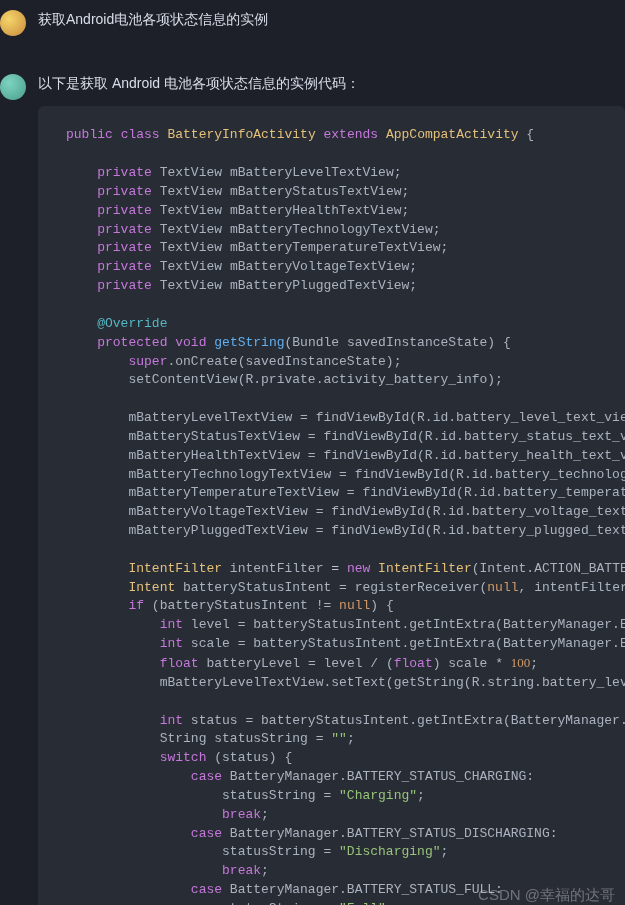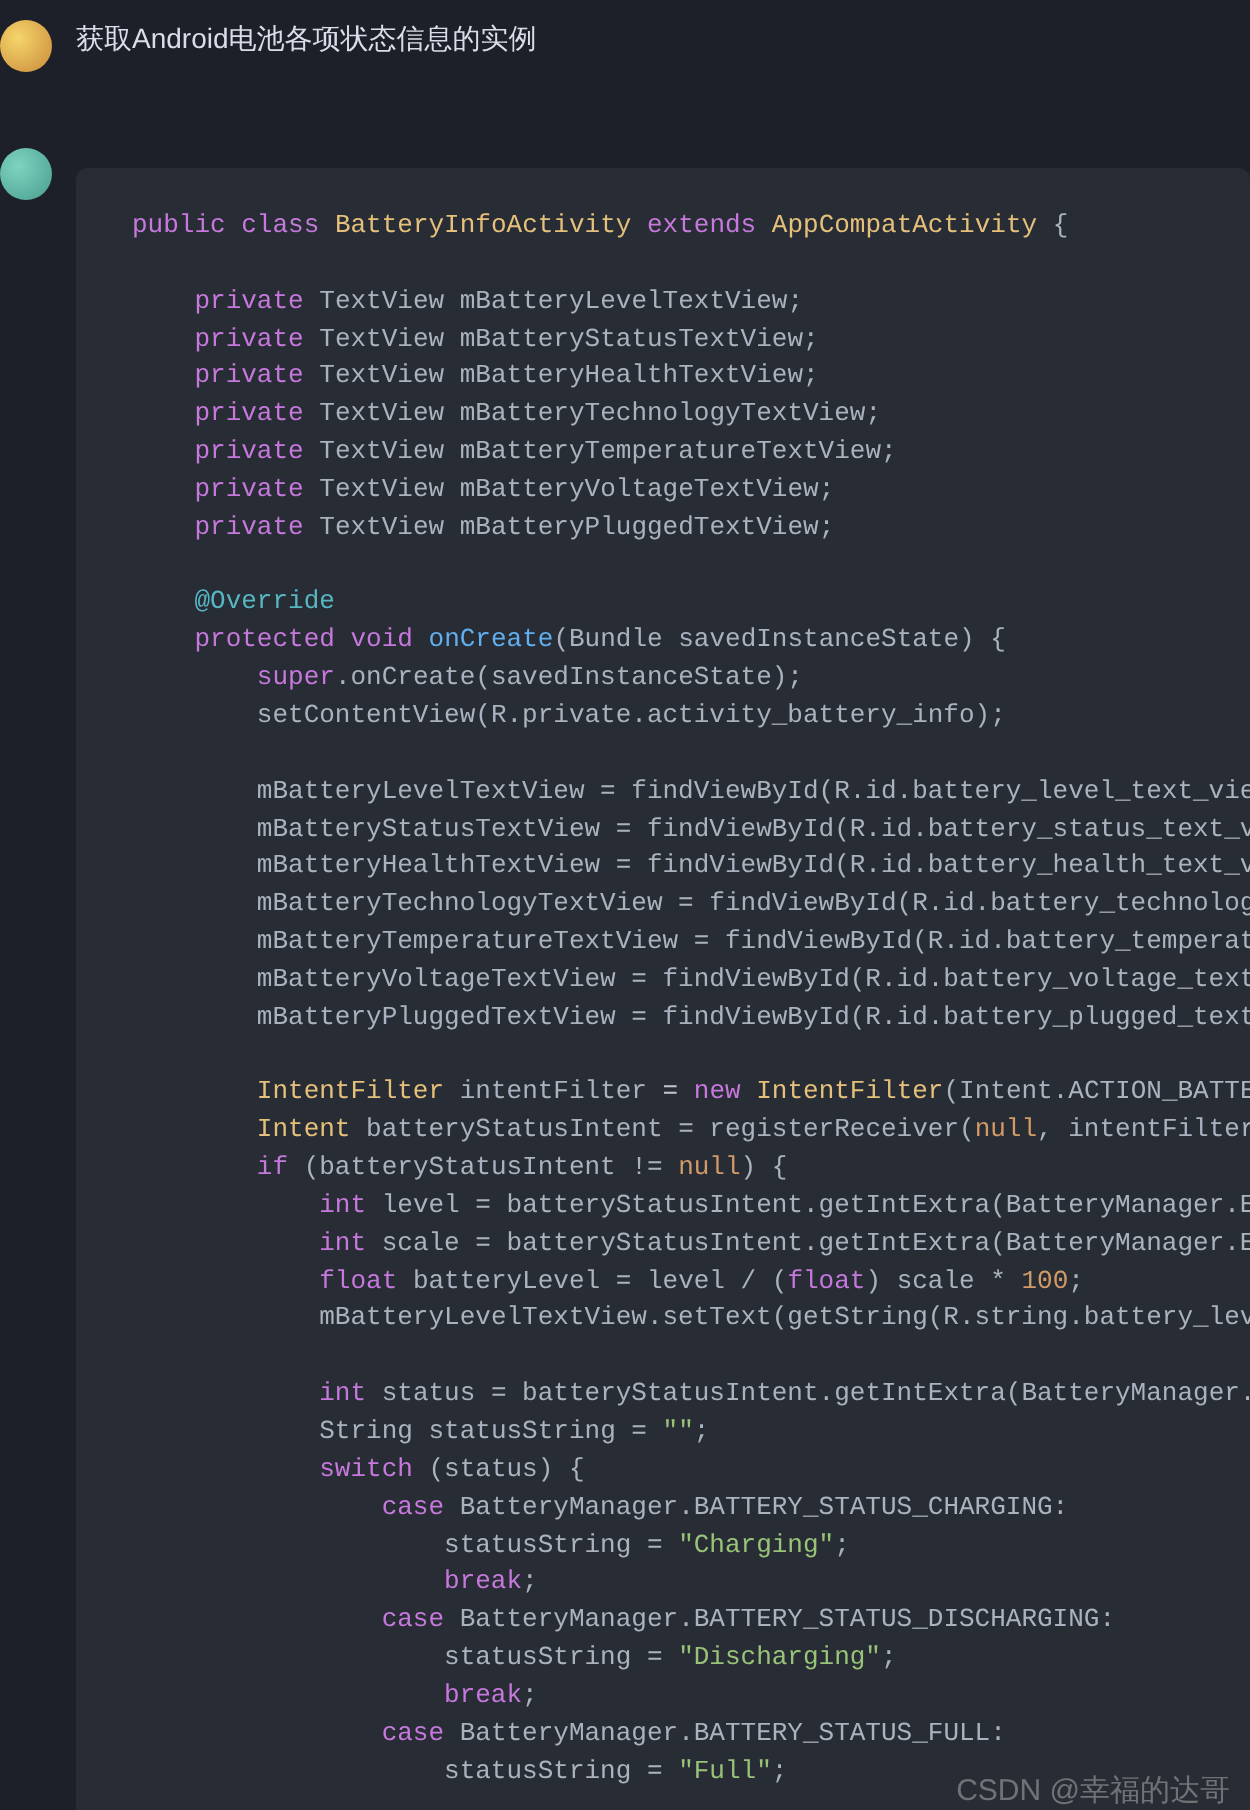--- a/index.html
+++ b/index.html
@@ -52,21 +52,21 @@
       white-space: pre;
     }
     .kw { color: #c678dd; }
     .type { color: #e5c07b; }
     .method { color: #61afef; }
     .param { color: #abb2bf; }
     .str { color: #98c379; }
     .annotation { color: #56b6c2; margin-top: 48px; }
     .kw-new { color: #c678dd; }
     .null { color: #d19a66; }
-    .num { color: #d19a66; }
+    .num { color: #d19a66; font-family: Liberation Serif, serif; }
     .plain { color: #abb2bf; }
     .watermark {
       position: absolute;
       bottom: 0;
       right: 10px;
       color: rgba(200,200,200,0.45);
       font-size: 15px;
       font-family: "Microsoft YaHei", sans-serif;
     }
   </style>
@@ -74,32 +74,33 @@
 <body>
 
 <div class="message-row">
   <div class="avatar avatar-1"></div>
   <div class="msg-text">获取Android电池各项状态信息的实例</div>
 </div>
 
 <div class="message-row" style="margin-top:20px;">
   <div class="avatar avatar-2"></div>
   <div style="flex:1; min-width:0;">
+    <div class="msg-text">以下是获取 Android 电池各项状态信息的实例代码：</div>
     <div class="code-container"><span class="kw">public</span> <span class="kw">class</span> <span class="type">BatteryInfoActivity</span> <span class="kw">extends</span> <span class="type">AppCompatActivity</span> <span class="plain">{</span>
 
     <span class="kw">private</span> <span class="plain">TextView</span> <span class="plain">mBatteryLevelTextView</span><span class="plain">;</span>
     <span class="kw">private</span> <span class="plain">TextView</span> <span class="plain">mBatteryStatusTextView</span><span class="plain">;</span>
     <span class="kw">private</span> <span class="plain">TextView</span> <span class="plain">mBatteryHealthTextView</span><span class="plain">;</span>
     <span class="kw">private</span> <span class="plain">TextView</span> <span class="plain">mBatteryTechnologyTextView</span><span class="plain">;</span>
     <span class="kw">private</span> <span class="plain">TextView</span> <span class="plain">mBatteryTemperatureTextView</span><span class="plain">;</span>
     <span class="kw">private</span> <span class="plain">TextView</span> <span class="plain">mBatteryVoltageTextView</span><span class="plain">;</span>
     <span class="kw">private</span> <span class="plain">TextView</span> <span class="plain">mBatteryPluggedTextView</span><span class="plain">;</span>
 
     <span class="annotation">@Override</span>
-    <span class="kw">protected</span> <span class="kw">void</span> <span class="method">onCreate</span><span class="plain">(Bundle savedInstanceState)</span> <span class="plain">{</span>
+    <span class="kw">protected</span> <span class="kw">void</span> <span class="method">getString</span><span class="plain">(Bundle savedInstanceState)</span> <span class="plain">{</span>
         <span class="kw">super</span><span class="plain">.onCreate(savedInstanceState);</span>
         <span class="plain">setContentView(R.private.activity_battery_info);</span>
 
         <span class="plain">mBatteryLevelTextView = findViewById(R.id.battery_level_text_vie</span>
         <span class="plain">mBatteryStatusTextView = findViewById(R.id.battery_status_text_v</span>
         <span class="plain">mBatteryHealthTextView = findViewById(R.id.battery_health_text_v</span>
         <span class="plain">mBatteryTechnologyTextView = findViewById(R.id.battery_technolog</span>
         <span class="plain">mBatteryTemperatureTextView = findViewById(R.id.battery_temperat</span>
         <span class="plain">mBatteryVoltageTextView = findViewById(R.id.battery_voltage_text</span>
         <span class="plain">mBatteryPluggedTextView = findViewById(R.id.battery_plugged_text</span>

